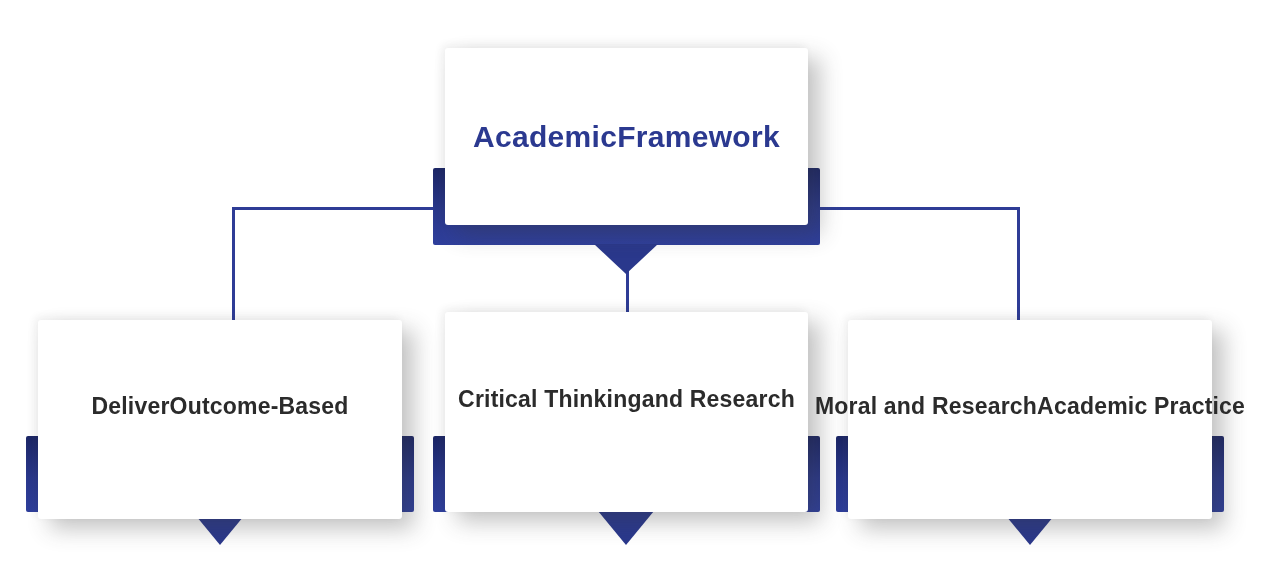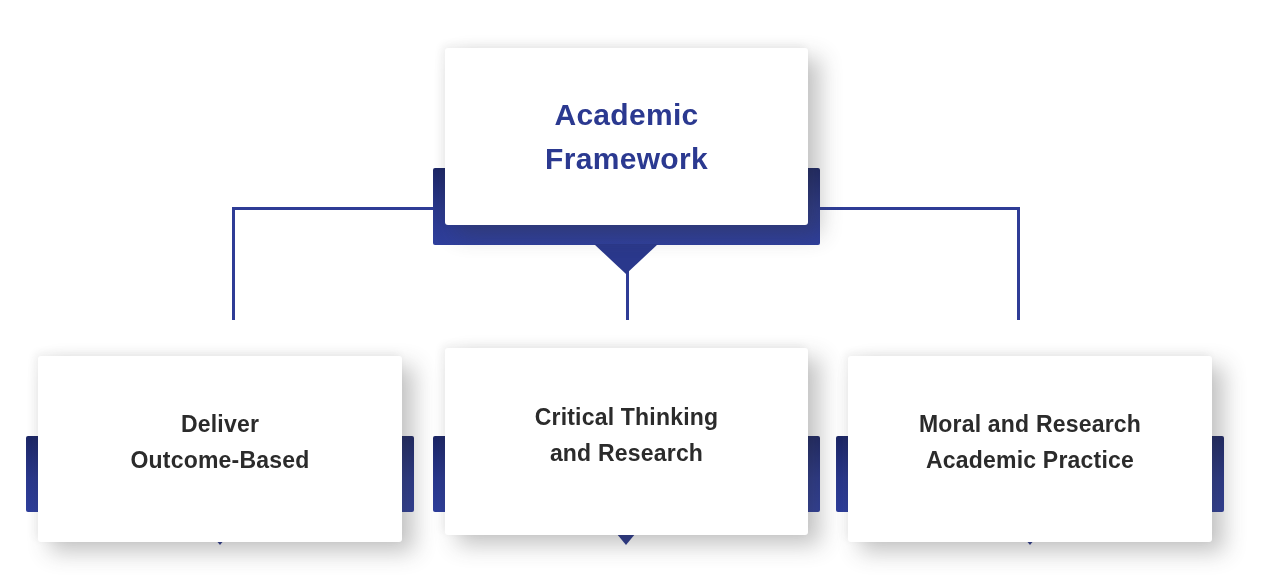--- a/index.html
+++ b/index.html
@@ -35,29 +35,29 @@
     position:absolute;z-index:2;
     background:var(--band-mid);
     clip-path:polygon(0 0,100% 0,50% 100%);
   }
   
   .card{
     position:absolute;z-index:3;
     background:var(--card-bg);
     border-radius:3px;
     box-shadow:12px 10px 22px rgba(60,60,60,0.30), -3px -3px 9px rgba(60,60,60,0.07);
-    display:flex;flex-direction:column;align-items:center;justify-content:center;
+    display:flex;align-items:center;justify-content:center;
     text-align:center;
   }
   .card .tl{display:block;white-space:nowrap;}
   .root-card .tl{
     font-size:30px;font-weight:700;line-height:44px;
     color:var(--root-text);letter-spacing:0.3px;
   }
-  .child-card{padding-bottom:14px;margin-top:36px;}
+  .child-card{padding-bottom:27px;}
   .child-card .tl{
     font-size:23px;font-weight:700;line-height:36px;
     color:var(--child-text);letter-spacing:0.2px;
   }
 </style>
 </head>
 <body>
 
 <div class="canvas">
 

